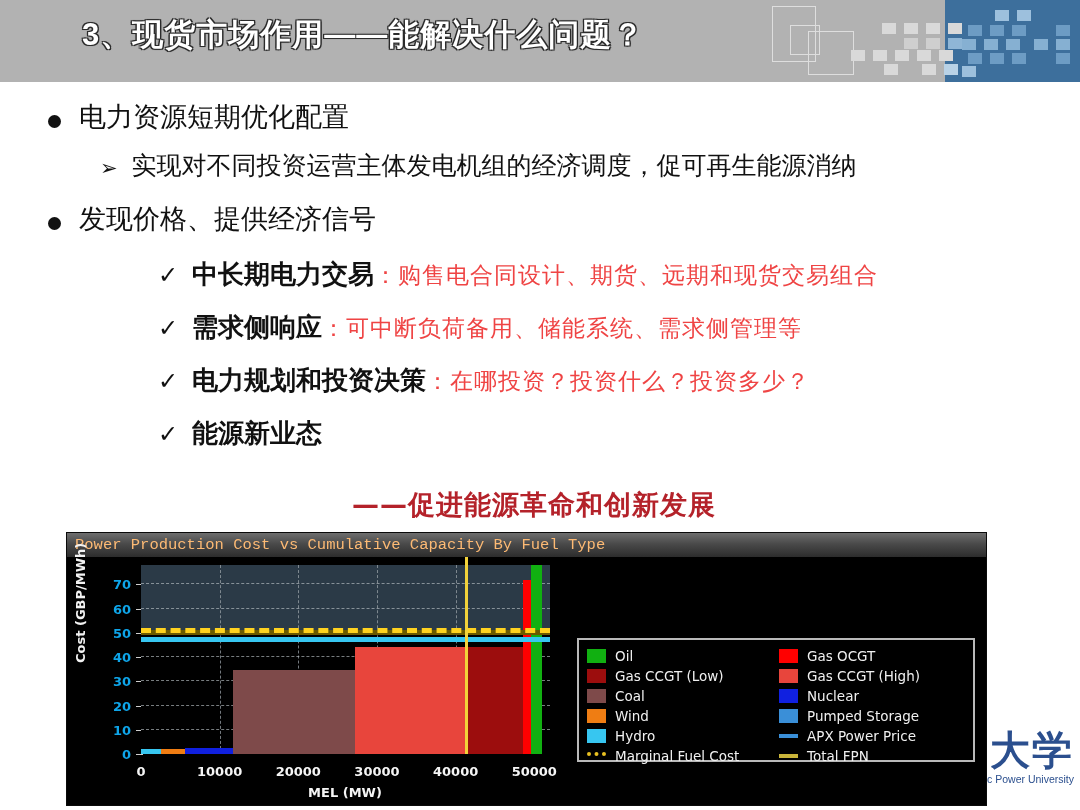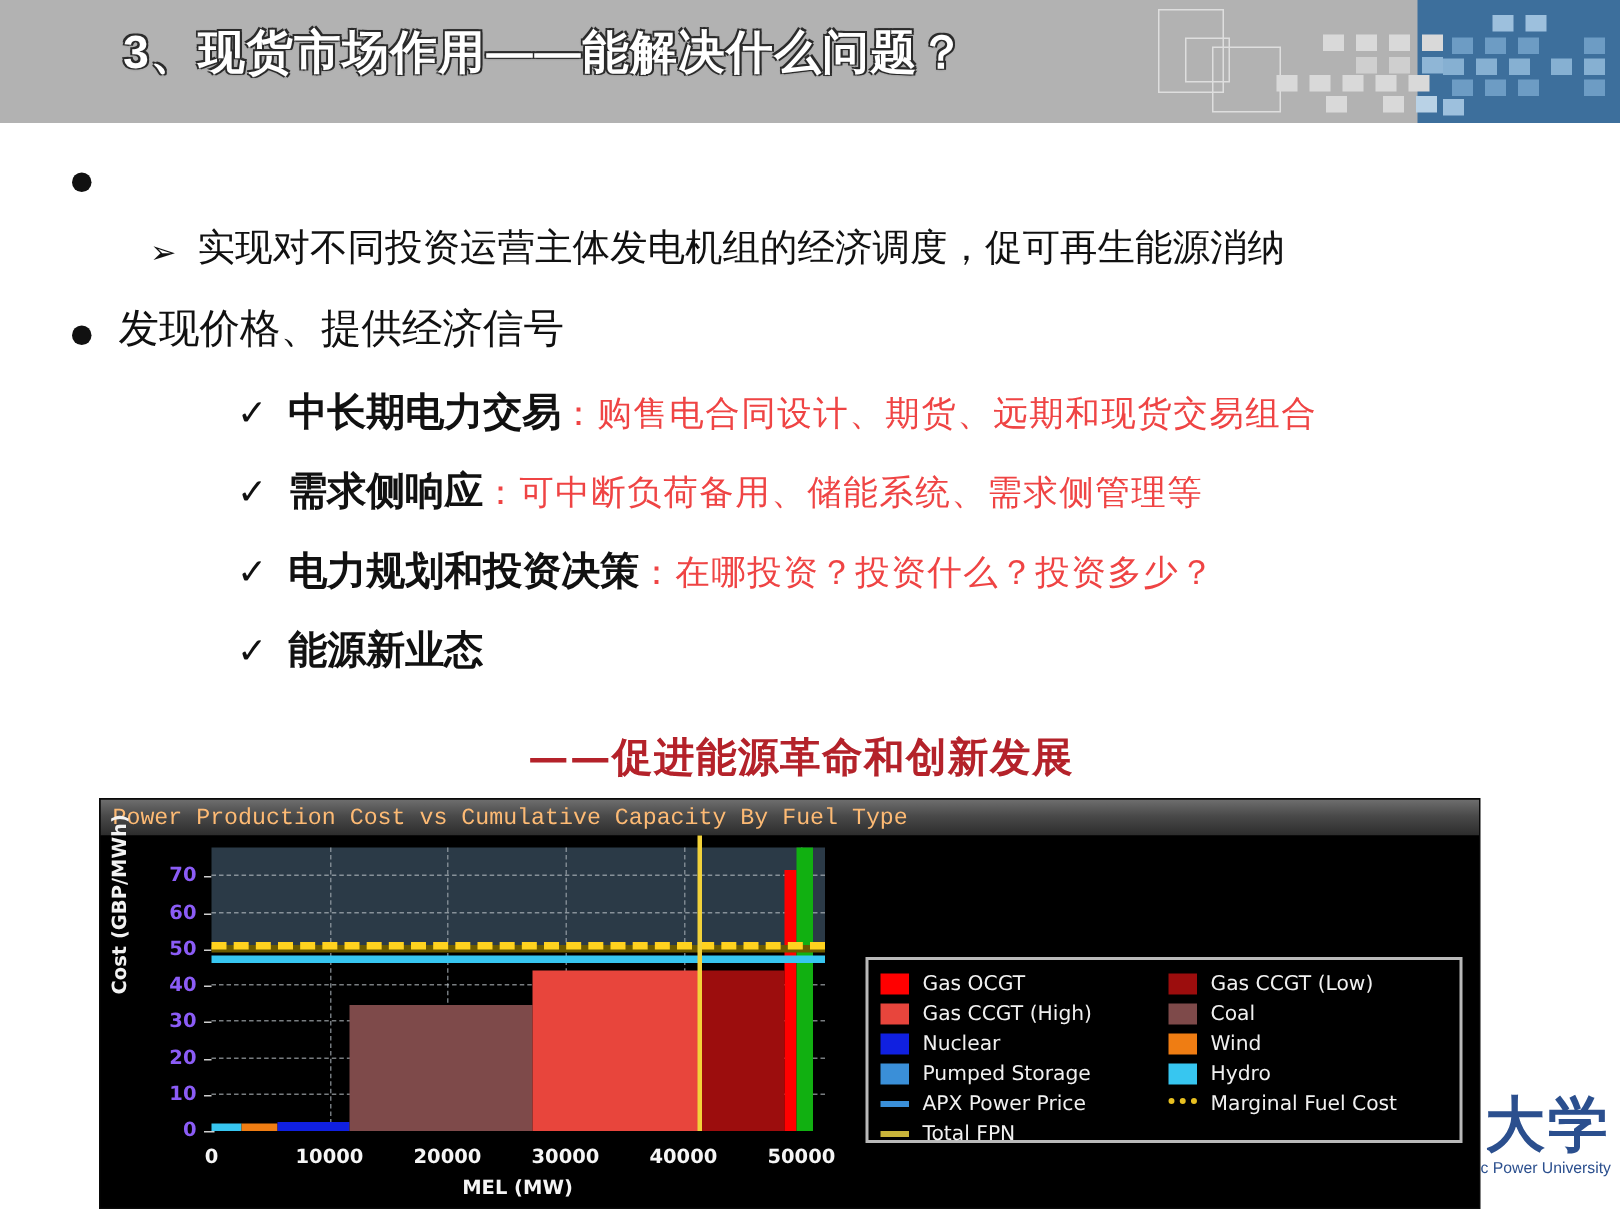--- a/index.html
+++ b/index.html
@@ -106,21 +106,21 @@
   }
   #plot-shade{
     
     position:absolute;left:0;top:0;width:100%;height:38.5%;
     background:#2b3a47;
   }
   .gridv{position:absolute;top:0;bottom:0;width:0;border-left:1px dashed #9aa2a8;opacity:.75;}
   .gridh{position:absolute;left:0;right:0;height:0;border-top:1px dashed #b9c0c5;opacity:.65;}
 
   .ytick{
-    position:absolute;right:0;font-size:13px;color:#8b5cf6;font-weight:bold;
+    position:absolute;right:0;font-size:13px;color:#0ea5e9;font-weight:bold;
     font-family:"DejaVu Sans",sans-serif;text-align:right;width:34px;
     transform:translateY(-50%);
   }
   .ytickmark{position:absolute;width:7px;height:0;border-top:1.6px solid #cfcfcf;}
   .xtick{
     position:absolute;font-size:13px;color:#f5f5f5;font-weight:bold;
     font-family:"DejaVu Sans",sans-serif;transform:translateX(-50%);white-space:nowrap;
   }
   #ylab{
     position:absolute;left:6px;top:106px;
@@ -202,20 +202,21 @@
   <div class="hdr-sq" style="left:1056px;top:53px;width:14px;height:11px;background:#6d9cc4;"></div>
   <div class="hdr-sq" style="left:962px;top:66px;width:14px;height:11px;background:#9dc0dd;"></div>
 
   <div id="header-title">3、现货市场作用——能解决什么问题？</div>
 </div>
 
 <div id="content">
 
   <div class="l1" style="left:48px;top:20px;">
     <div class="dot"></div>
+    <div class="txt">电力资源短期优化配置</div>
   </div>
 
   <div class="l2" style="left:100px;top:69px;">
     <div class="arrow">➢</div>
     <div class="txt">实现对不同投资运营主体发电机组的经济调度，促可再生能源消纳</div>
   </div>
 
   <div class="l1" style="left:48px;top:122px;justify-content:space-between;">
     <div class="dot"></div>
     <div class="txt">发现价格、提供经济信号</div>
@@ -317,20 +318,24 @@
           <div id="mfc-bg" style="bottom: 118.654px;"></div>
           <div id="mfc" style="bottom: 121.154px; border-top-color: rgb(255, 210, 31);"></div>
           <div id="apx" style="bottom: 111.885px; background: rgb(55, 198, 240);"></div>
           <div id="fpn" style="left: 324.127px; background: rgb(242, 210, 58);"></div>
         </div>
     </div>
 
     <div id="legend">
       <div class="leg-grid" id="legend-grid">
           <div class="leg-item">
+            <div class="leg-sw" style="background: rgb(17, 176, 17);"></div>
+            <div class="leg-lb">Oil</div>
+          </div>
+          <div class="leg-item">
             <div class="leg-sw" style="background: rgb(255, 0, 0);"></div>
             <div class="leg-lb">Gas OCGT</div>
           </div>
           <div class="leg-item">
             <div class="leg-sw" style="background: rgb(156, 13, 13);"></div>
             <div class="leg-lb">Gas CCGT (Low)</div>
           </div>
           <div class="leg-item">
             <div class="leg-sw" style="background: rgb(232, 69, 60);"></div>
             <div class="leg-lb">Gas CCGT (High)</div>

